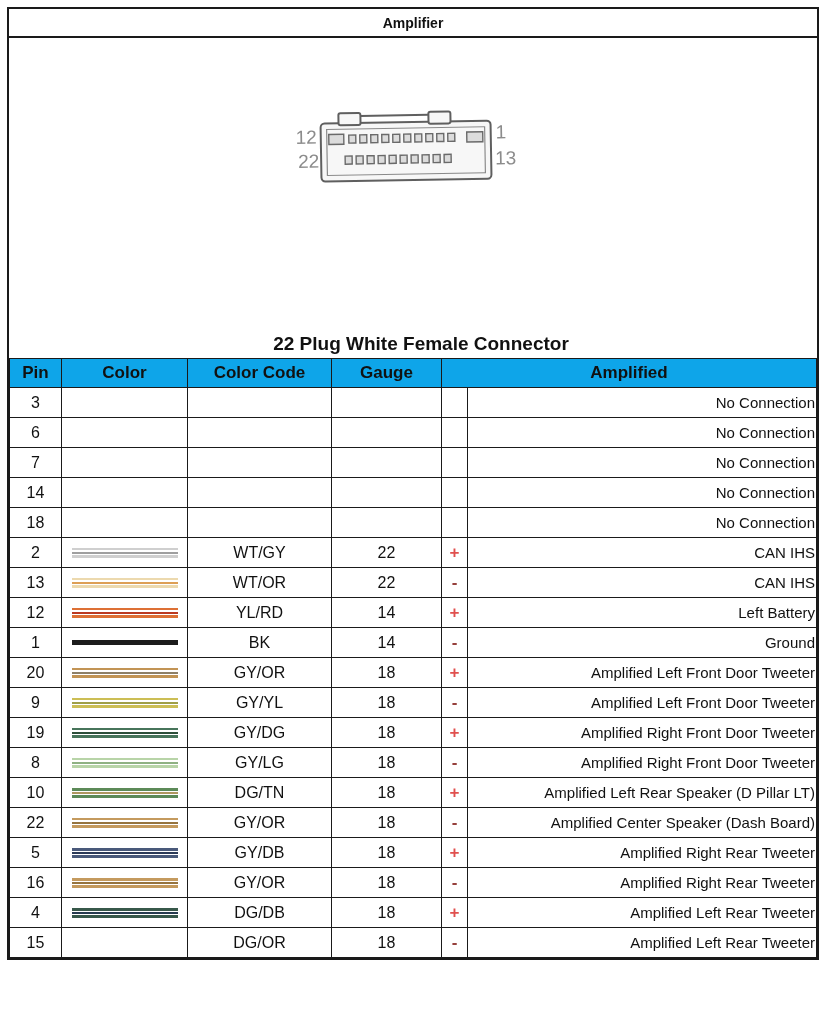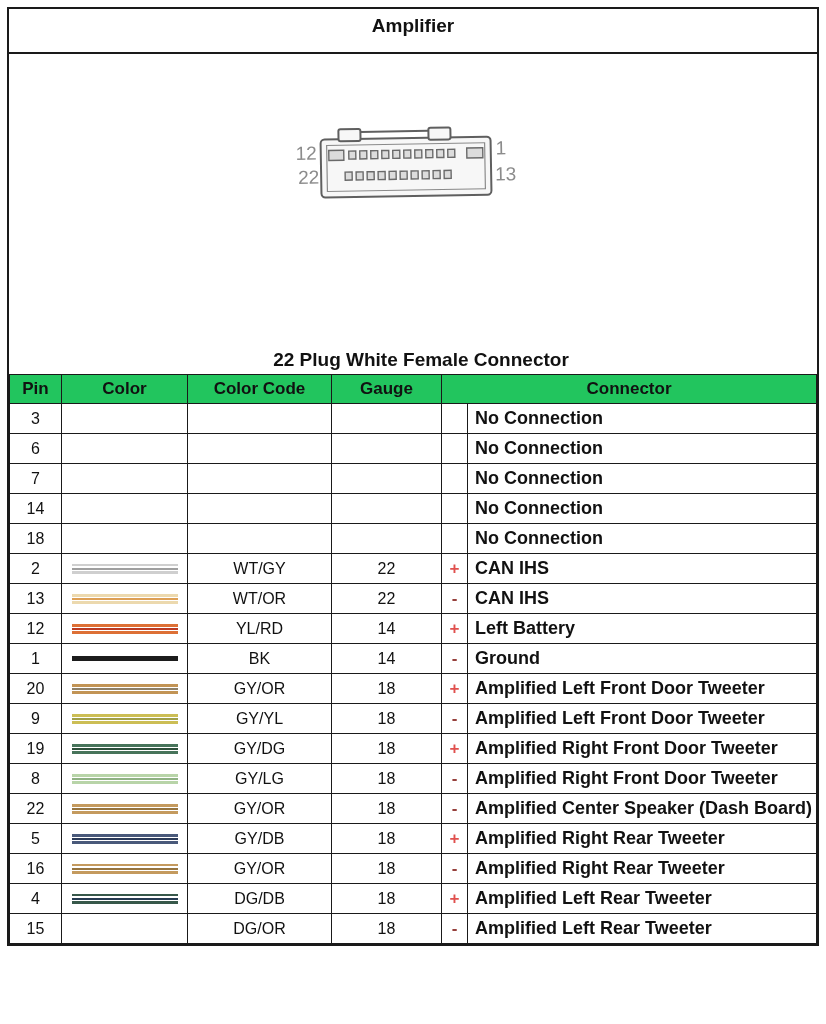--- a/index.html
+++ b/index.html
@@ -15,22 +15,22 @@
   .page {
     width: 812px;
     margin: 7px auto 0;
     border: 2px solid #1a1a1a;
     background: #ffffff;
   }
   .title-bar {
     border-bottom: 2px solid #1a1a1a;
     text-align: center;
     font-weight: bold;
-    font-size: 19px;
-    padding: 6px 0 15px;
+    font-size: 14px;
+    padding: 6px 0 5px;
   }
   .diagram-section {
     position: relative;
     height: 258px;
   }
   .connector-svg {
     display: block;
     margin: 62px auto 0;
     transform: rotate(-1deg);
   }
@@ -48,32 +48,32 @@
   }
   .pinout th, .pinout td {
     border: 1px solid #1a1a1a;
     overflow: hidden;
     white-space: nowrap;
   }
   .pinout thead th {
     font-size: 17px;
     font-weight: bold;
     padding: 4px 0;
-    background: #22c55e;
+    background: #0ea5e9;
   }
   .pinout td {
     height: 30px;
     text-align: center;
     font-size: 16px;
     vertical-align: middle;
   }
   td.c-fn {
-    text-align: left;
-    font-weight: bold;
-    font-size: 18px;
+    text-align: right;
+    font-weight: normal;
+    font-size: 15px;
     padding-left: 7px;
   }
   td.c-pol {
     font-weight: bold;
     font-size: 17px;
   }
   .wire-swatch {
     width: 106px;
     height: 10px;
     margin: 0 auto;
@@ -141,21 +141,21 @@
       <col style="width:110px">
       <col style="width:26px">
       <col>
     </colgroup>
     <thead>
       <tr>
         <th>Pin</th>
         <th>Color</th>
         <th>Color Code</th>
         <th>Gauge</th>
-        <th colspan="2">Connector</th>
+        <th colspan="2">Amplified</th>
       </tr>
     </thead>
     <tbody>
         <tr>
           <td class="c-pin">3</td>
           <td class="c-color"></td>
           <td class="c-code"></td>
           <td class="c-gauge"></td>
           <td class="c-pol"></td>
           <td class="c-fn">No Connection</td>
@@ -266,20 +266,30 @@
           <td class="c-pin">8</td>
           <td class="c-color">
             <div class="wire-swatch" style="background: linear-gradient(rgb(184, 212, 168) 0px, rgb(184, 212, 168) 2.5px, rgb(255, 255, 255) 2.5px, rgb(255, 255, 255) 3.6px, rgb(143, 177, 131) 3.6px, rgb(143, 177, 131) 6.2px, rgb(255, 255, 255) 6.2px, rgb(255, 255, 255) 7.3px, rgb(184, 212, 168) 7.3px, rgb(184, 212, 168) 10px);"></div>
           </td>
           <td class="c-code">GY/LG</td>
           <td class="c-gauge">18</td>
           <td class="c-pol" style="color: rgb(150, 64, 60);">-</td>
           <td class="c-fn">Amplified Right Front Door Tweeter</td>
         </tr>
         <tr>
+          <td class="c-pin">10</td>
+          <td class="c-color">
+            <div class="wire-swatch" style="background: linear-gradient(rgb(92, 138, 88) 0px, rgb(92, 138, 88) 2.5px, rgb(255, 255, 255) 2.5px, rgb(255, 255, 255) 3.6px, rgb(175, 151, 96) 3.6px, rgb(175, 151, 96) 6.2px, rgb(255, 255, 255) 6.2px, rgb(255, 255, 255) 7.3px, rgb(92, 138, 88) 7.3px, rgb(92, 138, 88) 10px);"></div>
+          </td>
+          <td class="c-code">DG/TN</td>
+          <td class="c-gauge">18</td>
+          <td class="c-pol" style="color: rgb(224, 80, 78);">+</td>
+          <td class="c-fn">Amplified Left Rear Speaker (D Pillar LT)</td>
+        </tr>
+        <tr>
           <td class="c-pin">22</td>
           <td class="c-color">
             <div class="wire-swatch" style="background: linear-gradient(rgb(196, 154, 94) 0px, rgb(196, 154, 94) 2.5px, rgb(255, 255, 255) 2.5px, rgb(255, 255, 255) 3.6px, rgb(150, 116, 63) 3.6px, rgb(150, 116, 63) 6.2px, rgb(255, 255, 255) 6.2px, rgb(255, 255, 255) 7.3px, rgb(196, 154, 94) 7.3px, rgb(196, 154, 94) 10px);"></div>
           </td>
           <td class="c-code">GY/OR</td>
           <td class="c-gauge">18</td>
           <td class="c-pol" style="color: rgb(150, 64, 60);">-</td>
           <td class="c-fn">Amplified Center Speaker (Dash Board)</td>
         </tr>
         <tr>

